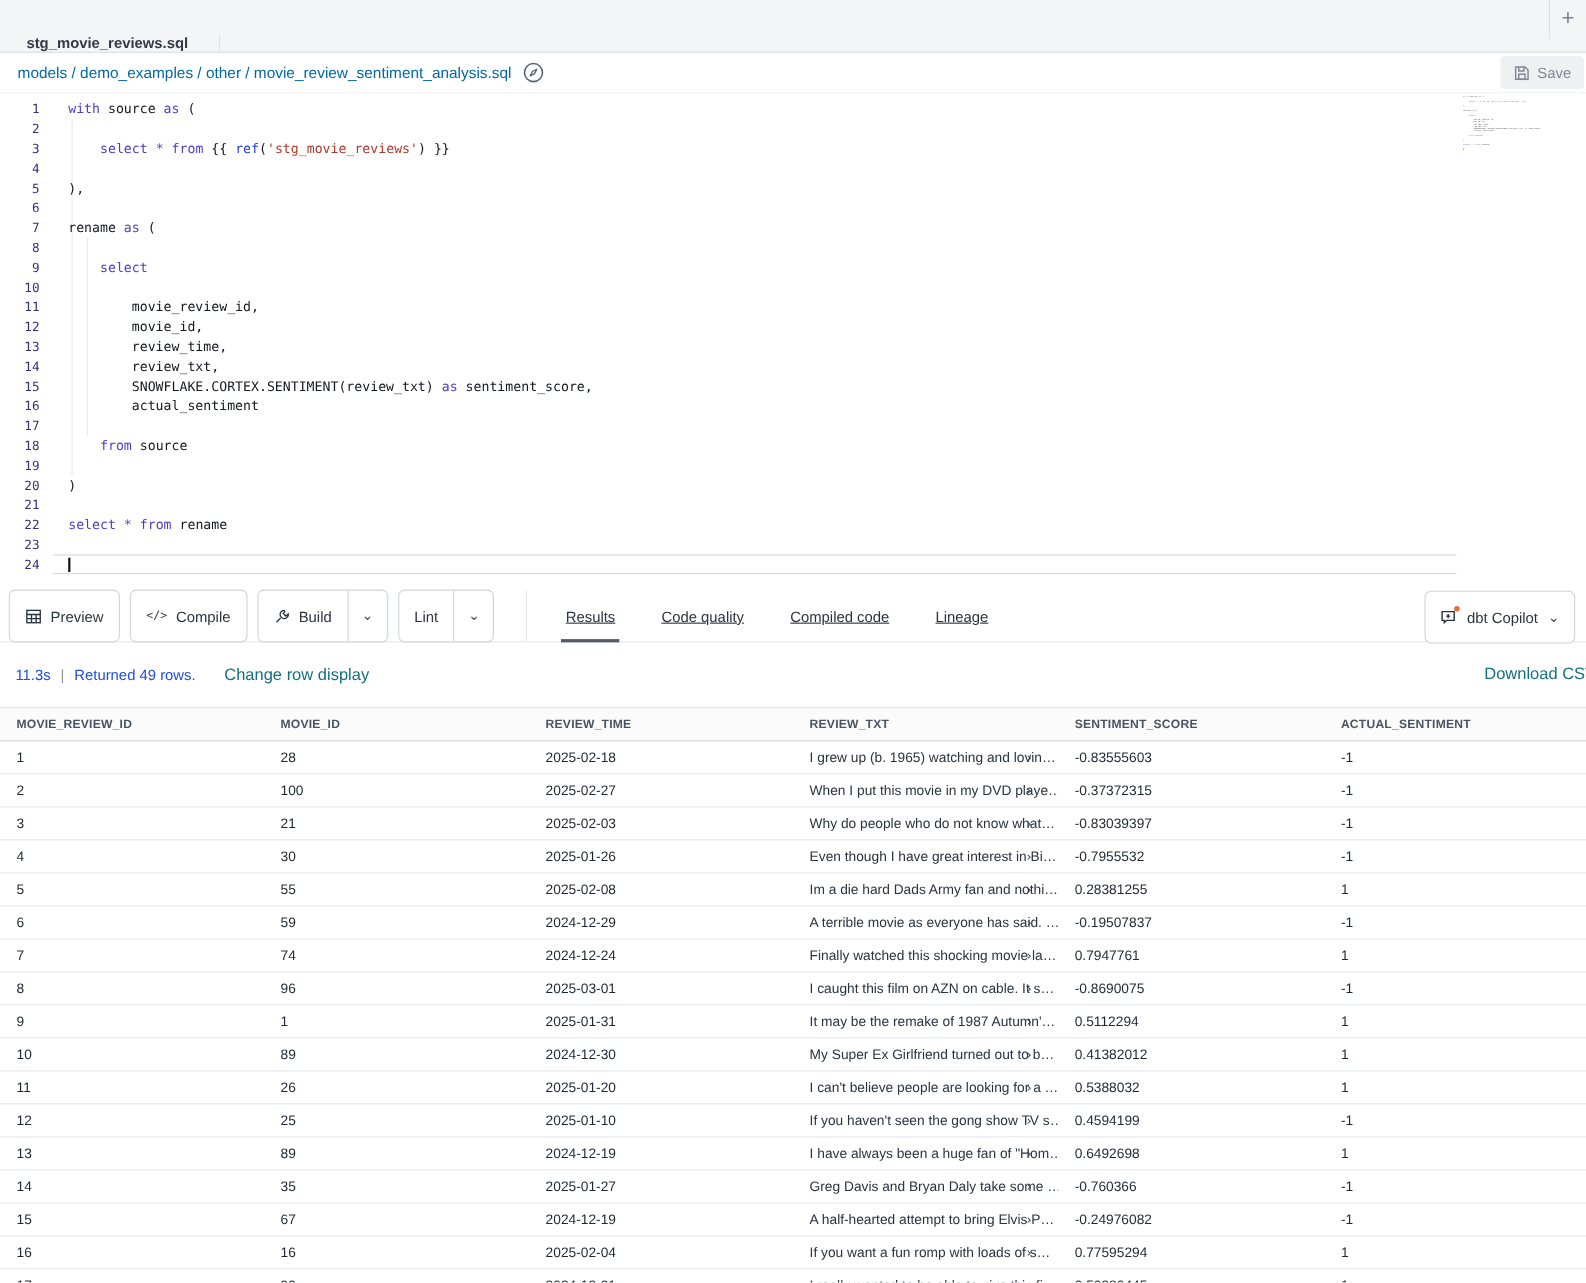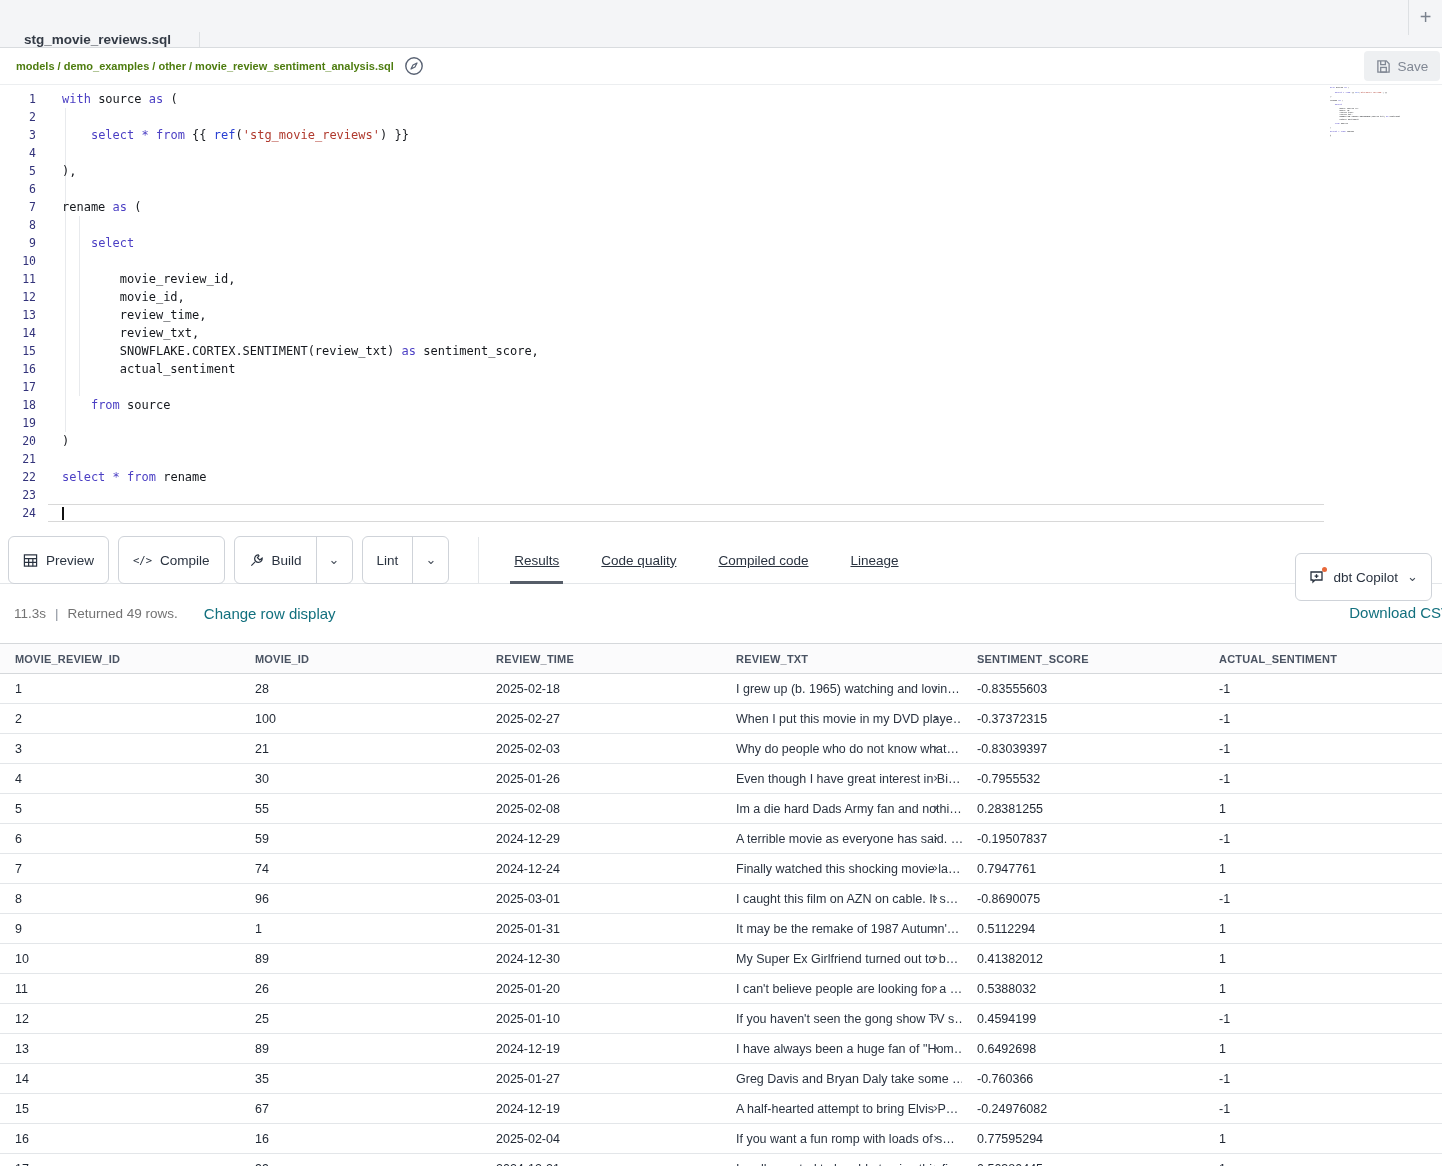--- a/index.html
+++ b/index.html
@@ -10,21 +10,21 @@
   .tabbar { display:flex; height:48px; background:#f4f5f7; border-bottom:1px solid #d9dcdf; position:relative;align-items:flex-end; }
   .tab { display:flex; align-items:center; gap:10px; padding:0 24px; font-size:13.5px; font-weight:700;
     color:#333a45; border-right:1px solid #dde0e3; cursor:pointer; min-width:200px; }
   .tab.active { background:#fff; color:#12707e; border-bottom:1px solid #fff; margin-bottom:-1px; }
   .tab .close { font-size:15px; font-weight:400; color:#12707e; line-height:1; }
   .newtab { position:absolute; right:0; top:0; width:34px; height:35px; display:flex; align-items:center;
     justify-content:center; font-size:20px; color:#7a828e; border-left:1px solid #dde0e3; cursor:pointer; }
 
   
   .crumbrow { height:37px; display:flex; align-items:center; padding:0 8px 0 16px; border-bottom:1px solid #eceef0; position:relative; }
-  .crumb { font-size:11px; color:#4d7c0f;font-weight:bold; }
+  .crumb { font-size:14px; color:#0369a1; }
   .crumb-icon { margin-left:10px; display:inline-flex; }
   .save-btn { position:absolute; right:2px; top:3px; width:76px; height:30px; background:#eef0f2; border:none;
     border-radius:4px; display:flex; align-items:center; justify-content:center; gap:7px; color:#818894;
     font-size:13.5px; cursor:pointer; }
 
   
   .editor { position:relative; height:452px; background:#fff; font-family:"DejaVu Sans Mono", monospace; }
   .gutter { position:absolute; left:0; top:5px; width:48px; text-align:right; }
   .ln { height:18px; line-height:18px; font-size:11.5px; color:#32327a; padding-right:12px; }
   .codelines { position:absolute; left:48px; top:5px; width:1276px; }
@@ -49,25 +49,25 @@
   .tbtn .seg { display:flex; align-items:center; gap:8px; padding:0 14px; height:100%; }
   .tbtn .drop { display:flex; align-items:center; justify-content:center; width:36px; height:100%;
     border-left:1px solid #cfd3d9; color:#444c58; }
   .chev { font-size:13px; line-height:0.5; color:#444c58; }
   .tb-divider { width:1px; height:46px; background:#e3e6e9; margin:0 14px 0 20px; }
   .rtabs { display:flex; align-items:stretch; height:47px; }
   .rtab { display:flex; align-items:center; padding:0 0; margin:0 21px; font-size:13.5px; color:#2a3340;
     cursor:pointer; position:relative;text-decoration:underline; }
   .rtab.active { font-weight:400; }
   .rtab.active::after { content:""; position:absolute; left:-4px; right:-4px; bottom:0; height:3px; background:#565d68; }
-  .copilot { position:absolute; right:10px; top:16px; }
+  .copilot { position:absolute; right:10px; top:0; }
 
   
   .statusrow { height:59px; display:flex; align-items:center; padding:0 14px; position:relative; overflow:hidden; }
-  .status-text { font-size:13.5px; color:#737373; }
+  .status-text { font-size:13.5px; color:#1d4ed8; }
   .status-sep { color:#8a919c; margin:0 9px; }
   .link { font-size:15px; color:#12707e; cursor:pointer; }
   .change-link { margin-left:26px; }
   .dl-link { position:absolute; right:-9px; top:20px; white-space:nowrap; }
 
   
   .rtable { border-top:1px solid #d5d8db; }
   .trow { display:grid; grid-template-columns:240px 241px 240px 241px 242px 238px; height:30px;
     align-items:center; border-bottom:1px solid #e3e6e9; }
   .trow.head { background:#fbfbfc; border-bottom:1px solid #d5d8db; }

